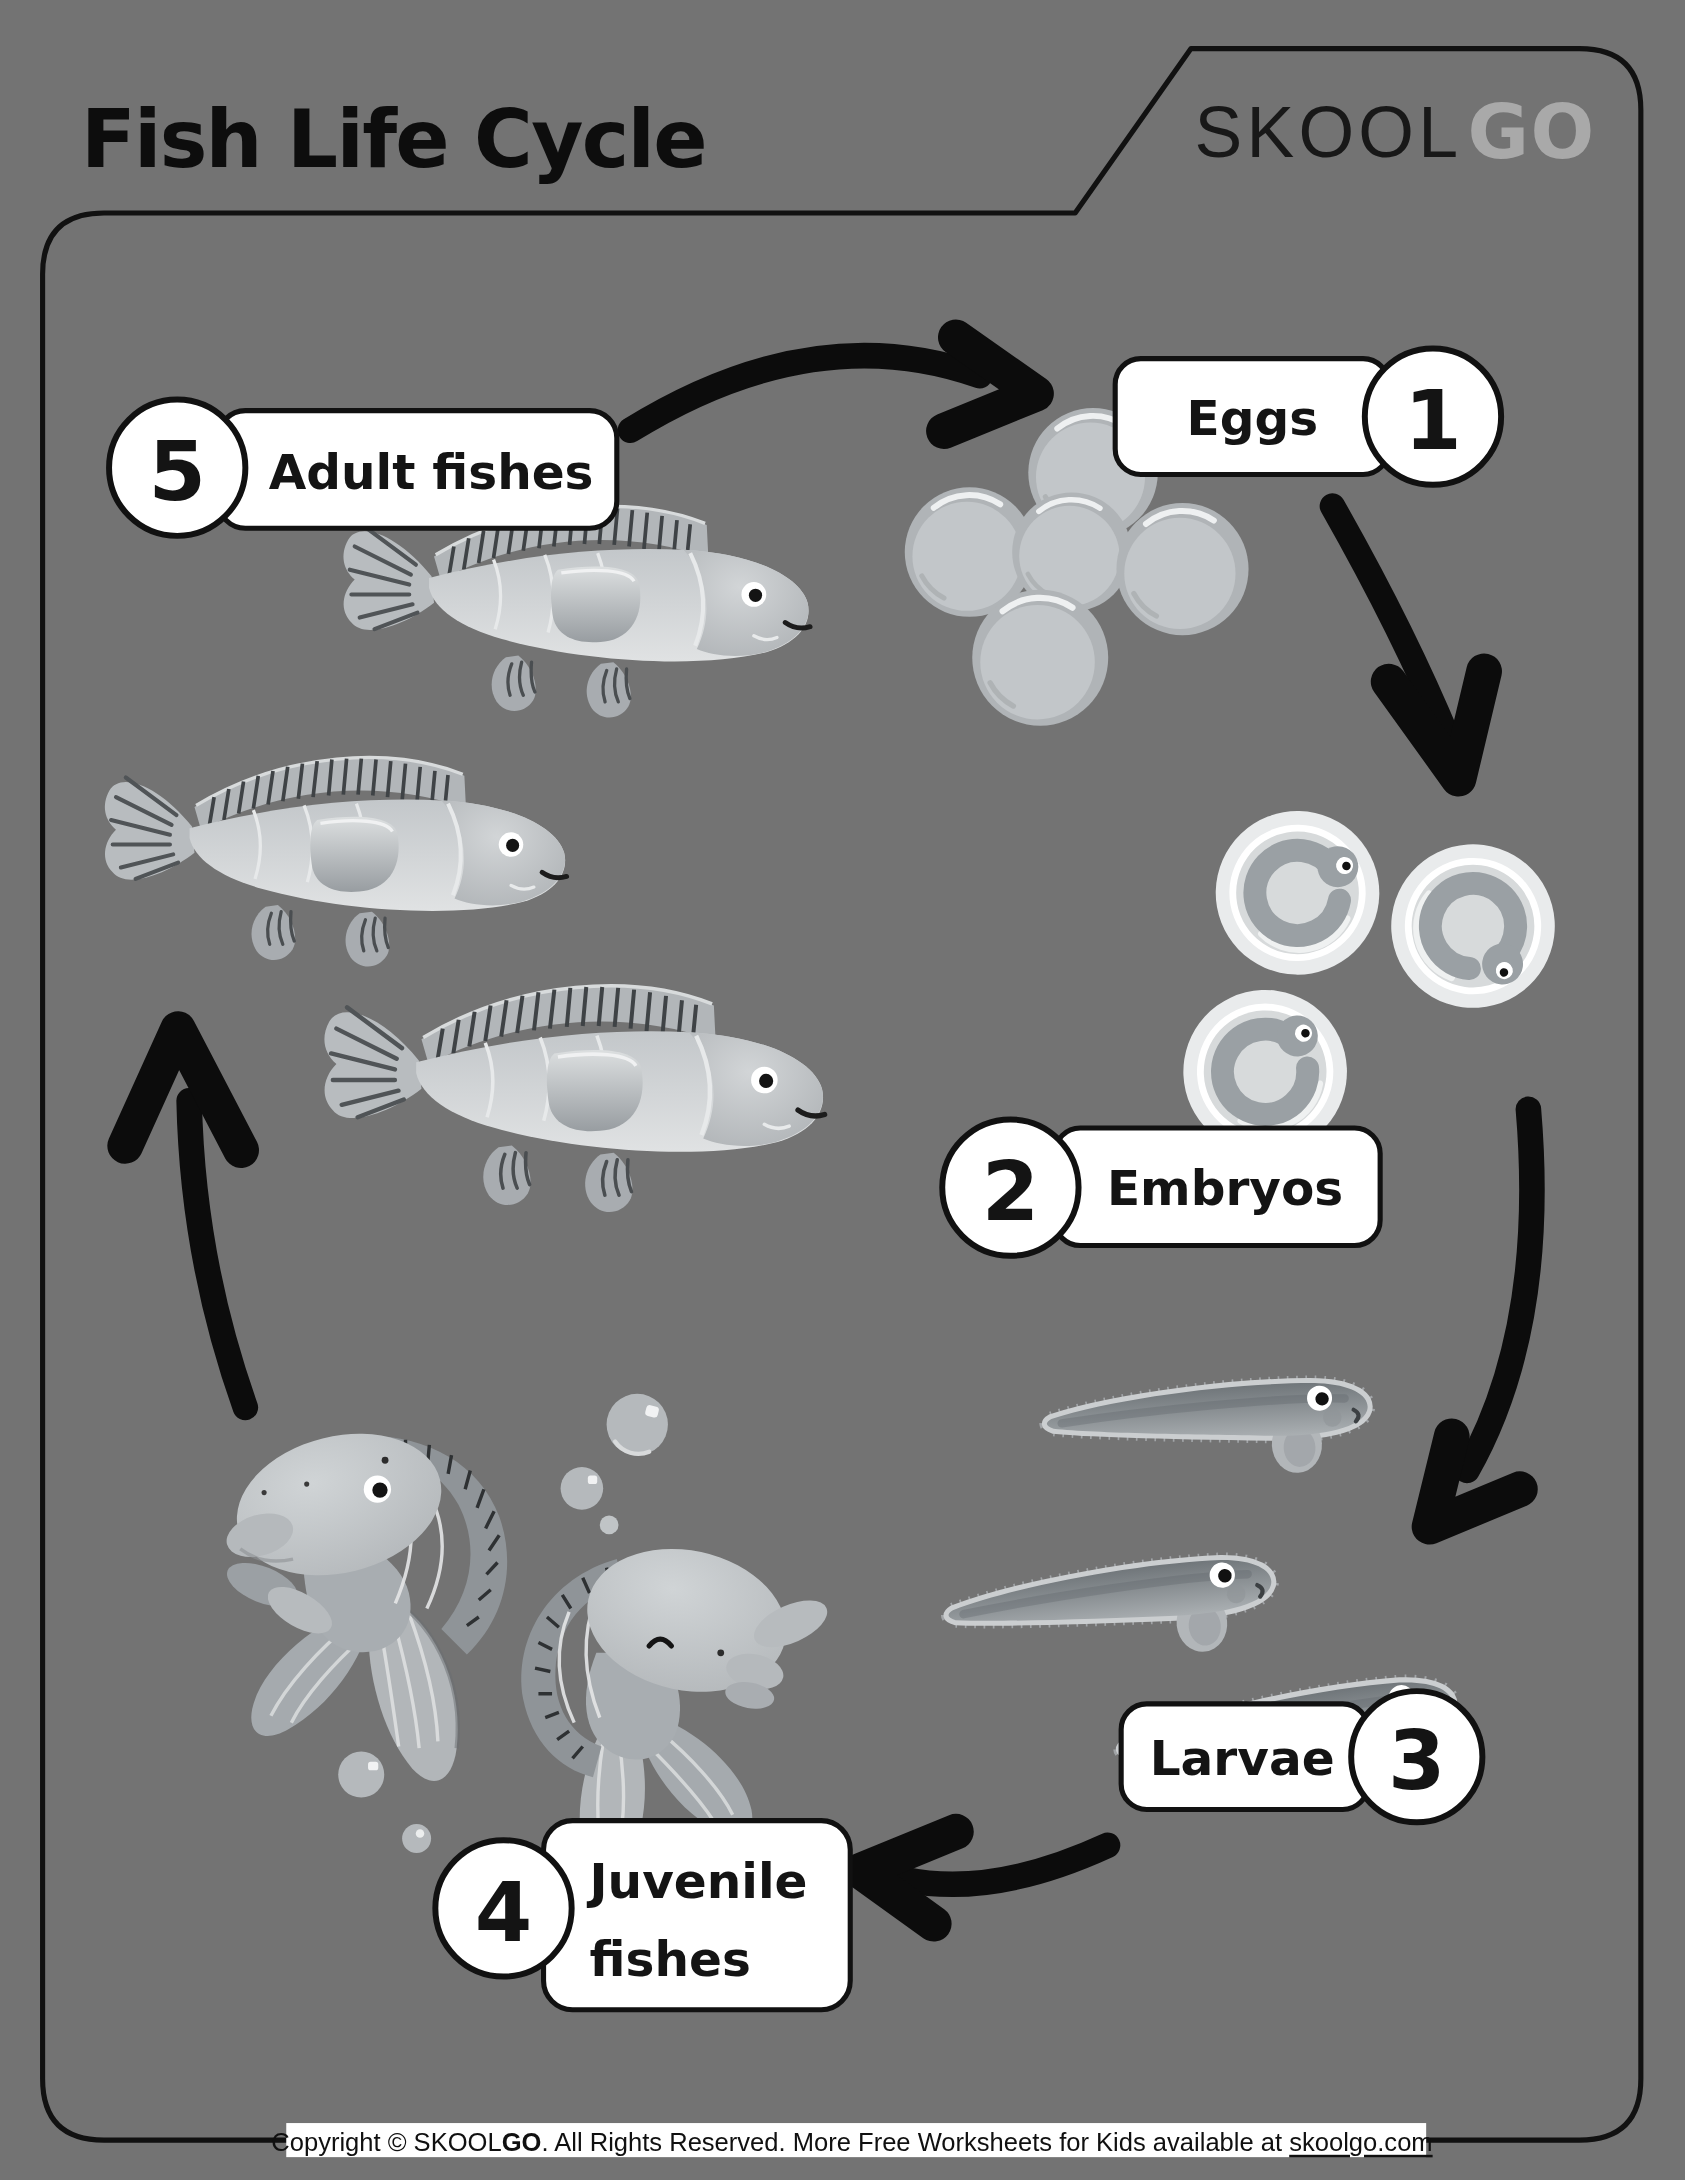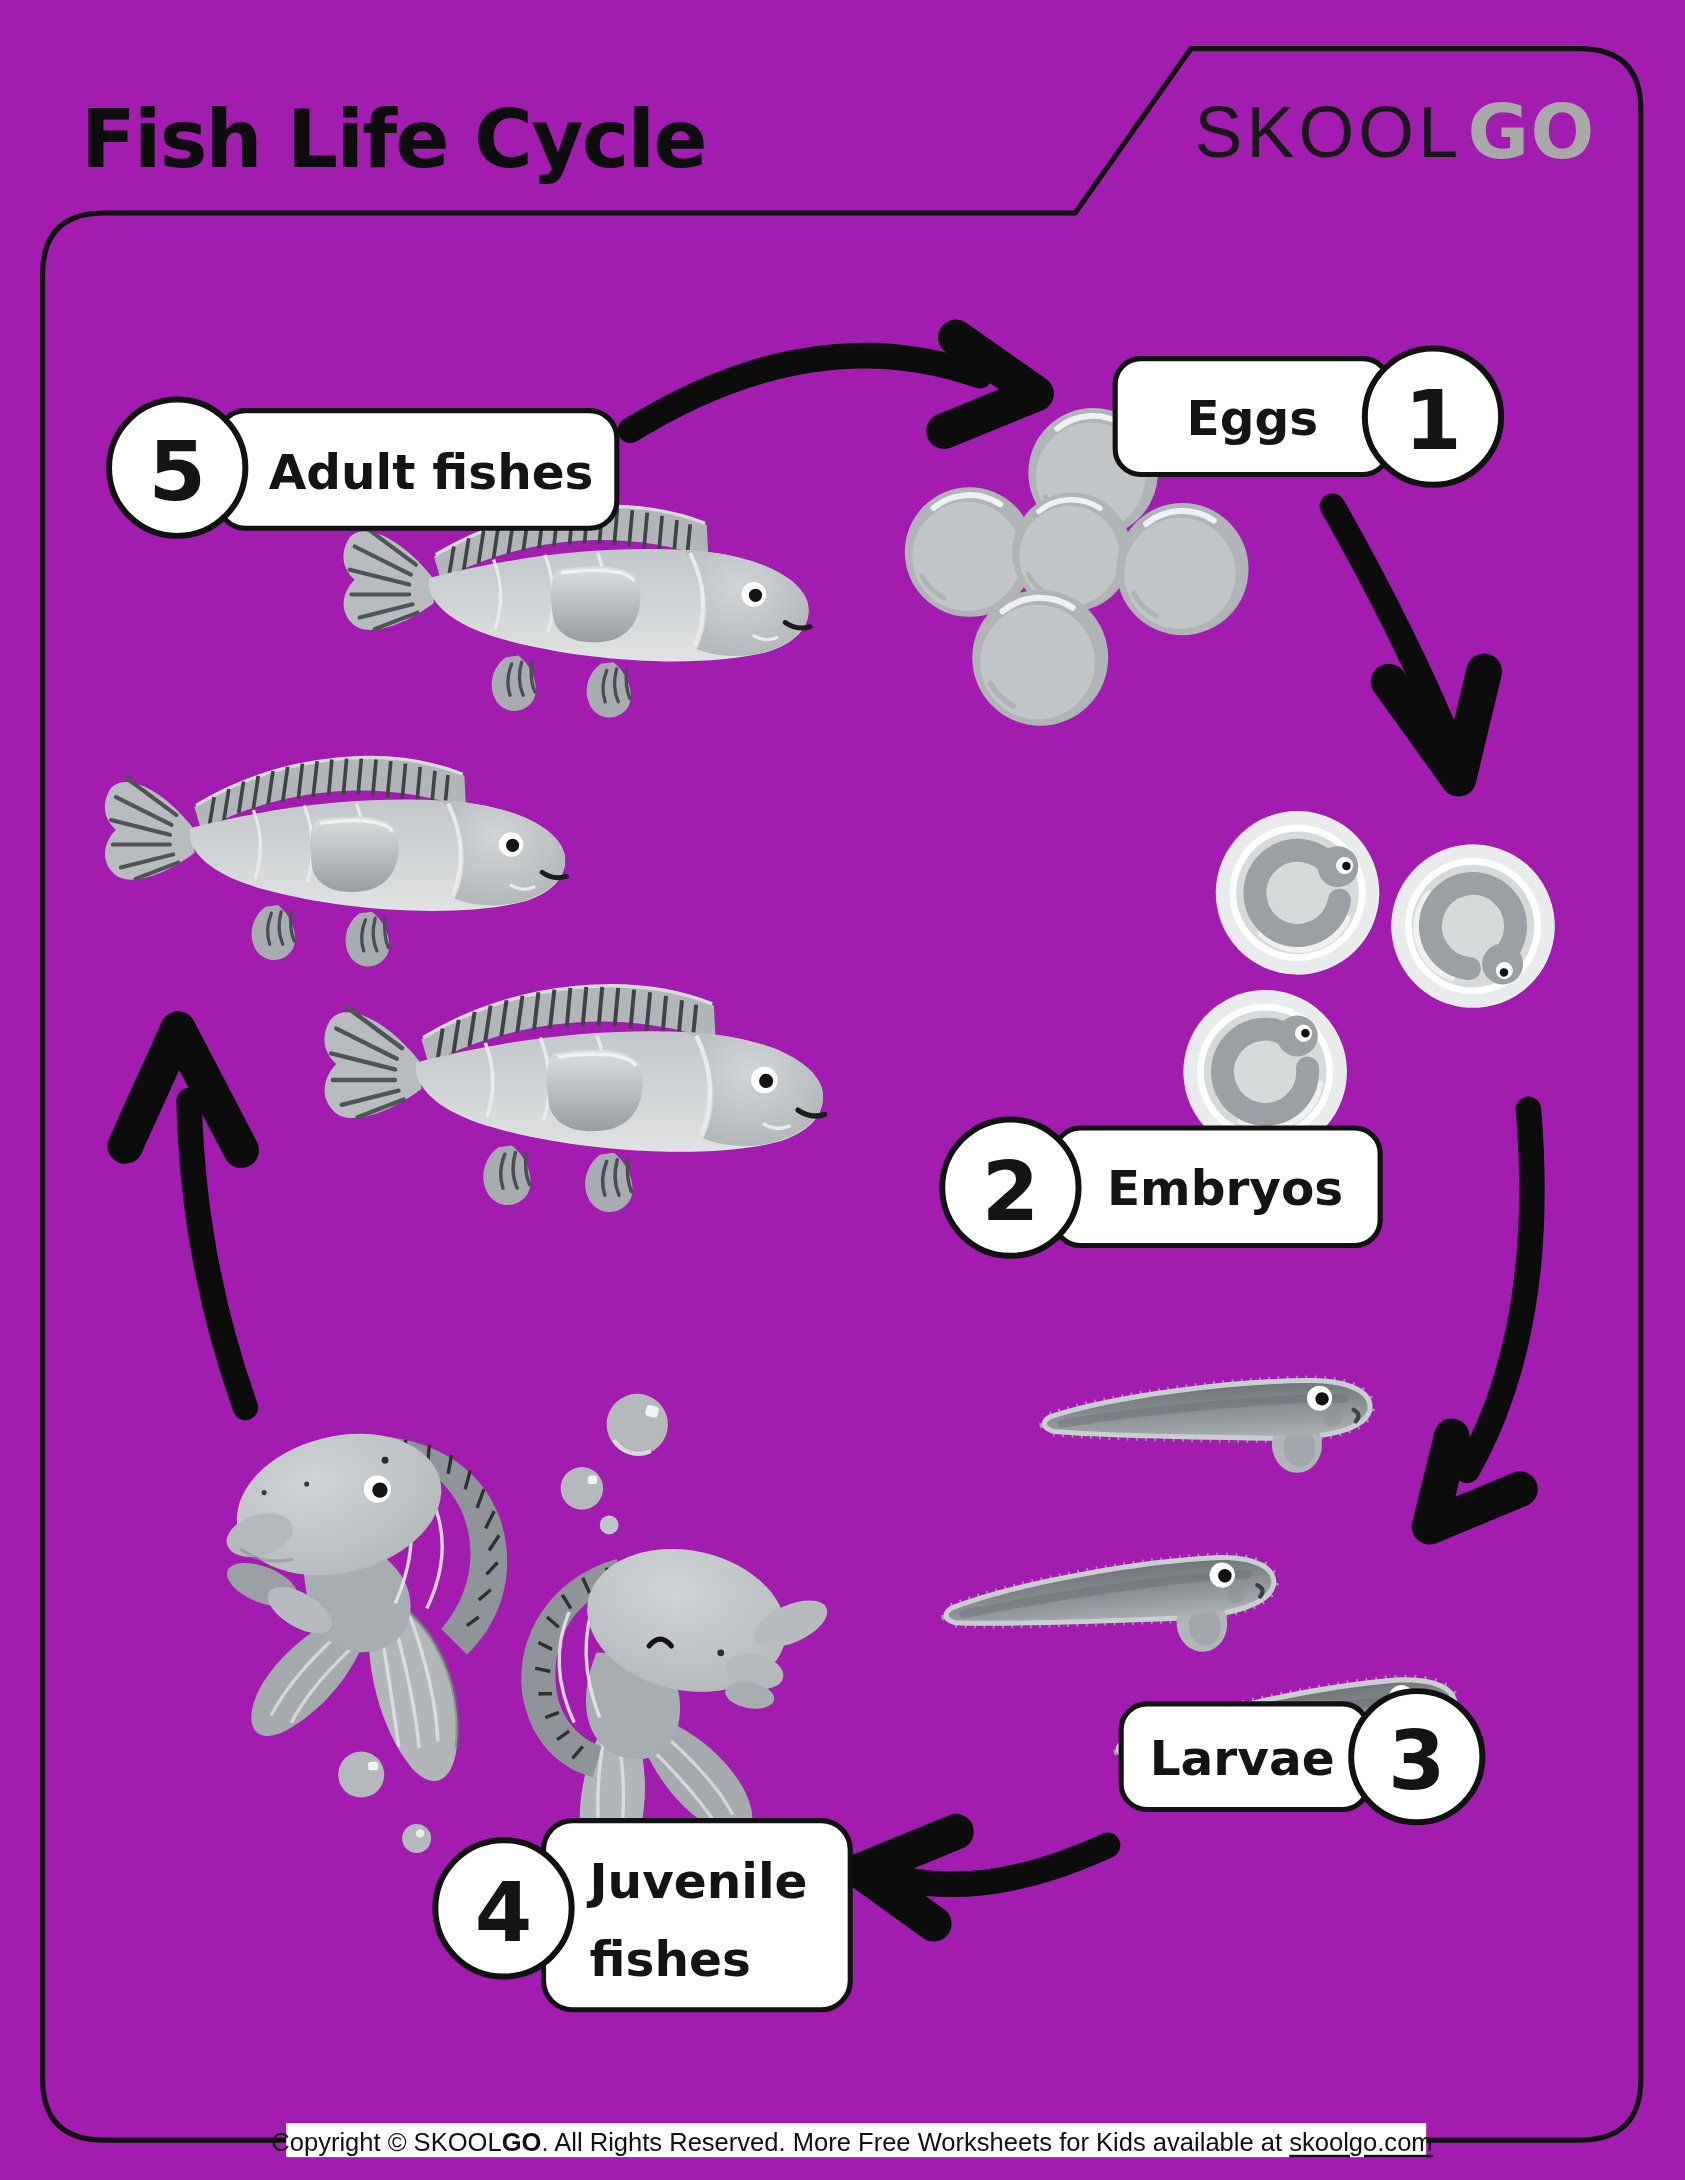--- a/index.html
+++ b/index.html
@@ -1,16 +1,16 @@
 <!DOCTYPE html>
 <html style="font-size:13.6px"><head>
 <meta charset="utf-8">
 <style>
   html,body{margin:0;padding:0;background:#ffffff;}
-  .canvas{position:relative;width:1686px;height:2181px;background:#a21caf;overflow:hidden;}
+  .canvas{position:relative;width:1686px;height:2181px;background:#737373;overflow:hidden;}
   svg{position:absolute;left:0;top:0;}
   .t-title{font:700 94px "DejaVu Sans",sans-serif;fill:#0d0d0d;letter-spacing:-2px;}
   .t-num{font:700 97px "DejaVu Sans",sans-serif;fill:#141414;}
   .t-label{font:700 57px "DejaVu Sans",sans-serif;fill:#141414;}
   .t-skool{font:400 84px "Liberation Sans",sans-serif;fill:#181818;letter-spacing:5px;}
   .t-go{font:700 88px "DejaVu Sans",sans-serif;fill:#a9a9a9;letter-spacing:2px;}
   .t-footer{font:400 30px "Liberation Sans",sans-serif;fill:#101010;}
   .fb{font-weight:700;}
   .ln{stroke:#111111;stroke-width:6;fill:none;}
   .labelbox{fill:#ffffff;stroke:#111111;stroke-width:6;}

